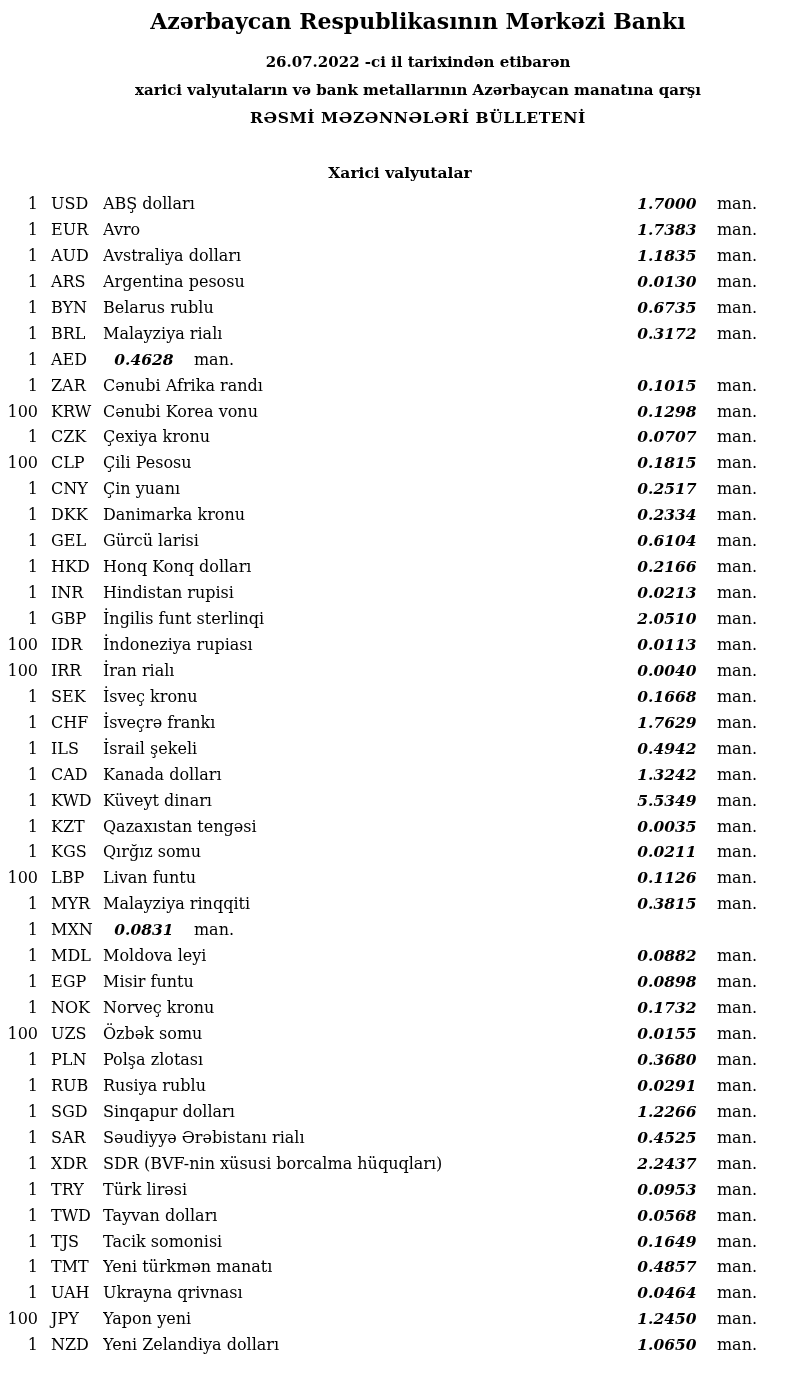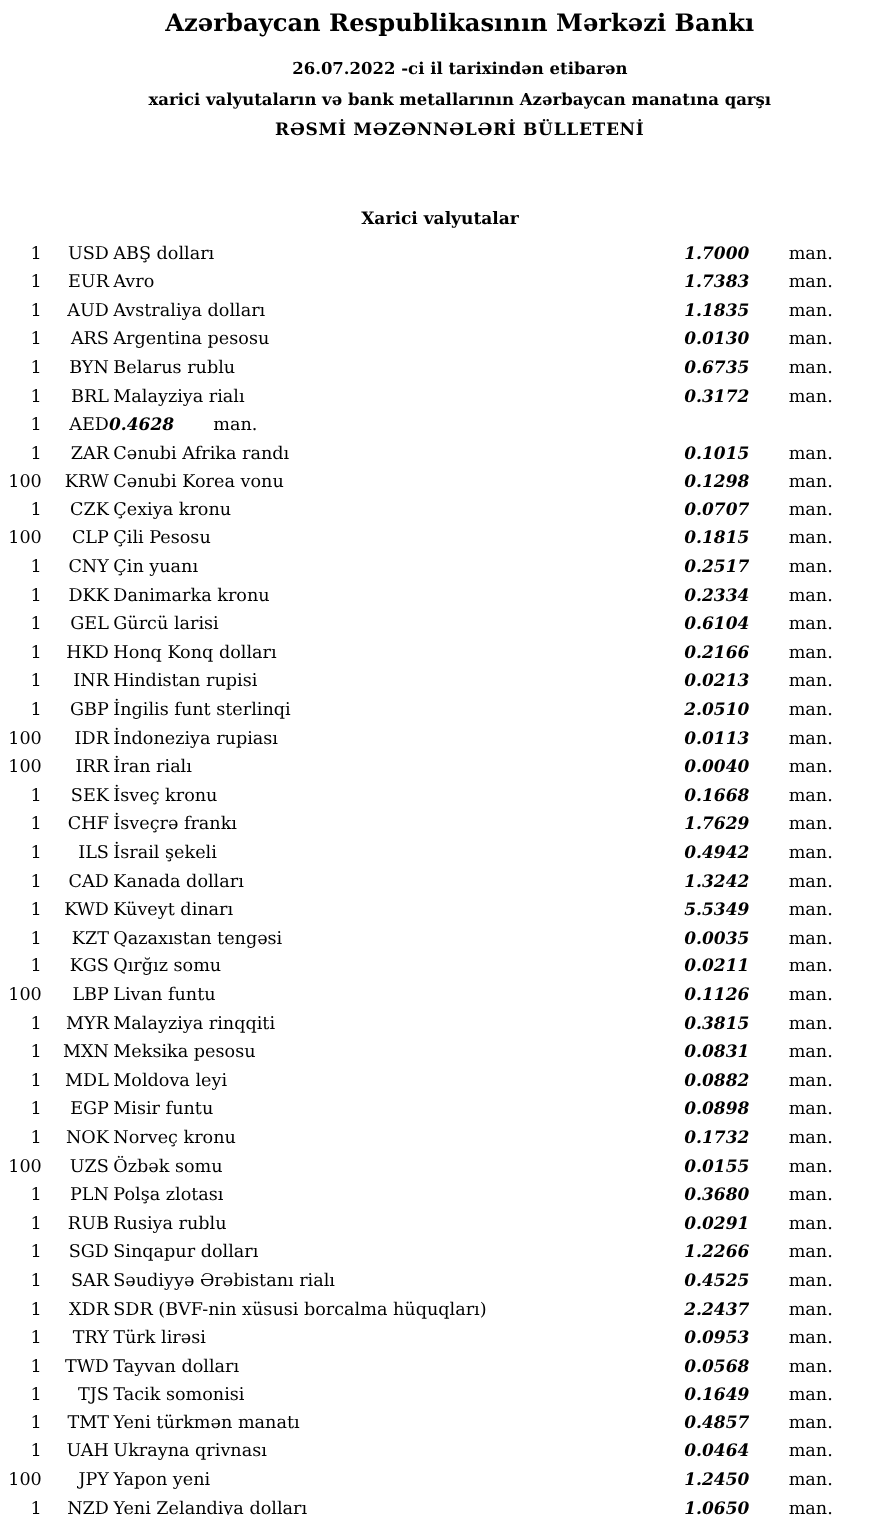--- a/index.html
+++ b/index.html
@@ -30,36 +30,36 @@
   .bulletin-title {
     font-size: 15.5px;
     font-weight: bold;
     letter-spacing: 0.6px;
     line-height: 28px;
   }
   .section-title {
     text-align: center;
     font-weight: bold;
     font-size: 15.5px;
-    margin-top: 56px;
+    margin-top: 30px;
     margin-bottom: 7px;
     line-height: 22px;
   }
   .rows { padding-right: 38px; }
   .row {
     display: flex;
     height: 25.95px;
     line-height: 25.95px;
     white-space: nowrap;
     font-size: 16px;
   }
   .qty   { flex: none; width: 38px;  text-align: right; }
-  .code  { flex: none; width: 48px;  margin-left: 13px; text-align: right; }
+  .code  { flex: none; width: 48px;  margin-left: 13px; text-align: left; }
   .name  { flex: 1; margin-left: 4px; overflow: hidden; }
-  .rate  { flex: none; width: 90px; text-align: left; font-weight: bold; font-style: italic; font-size: 15.5px; }
+  .rate  { flex: none; width: 90px; text-align: center; font-weight: bold; font-style: italic; font-size: 15.5px; }
   .unit  { flex: none; width: 50px; text-align: center; }
 </style>
 </head>
 <body>
 
 <div class="page">
 
   <div class="header">
     <h1 class="bank-title">Azərbaycan Respublikasının Mərkəzi Bankı</h1>
     <div class="hline">26.07.2022 -ci il tarixindən etibarən</div>
@@ -261,21 +261,20 @@
       <div class="row">
     <span class="qty">1</span>
     <span class="code">MYR</span>
     <span class="name">Malayziya rinqqiti</span>
     <span class="rate">0.3815</span>
     <span class="unit">man.</span>
   </div>
       <div class="row">
     <span class="qty">1</span>
     <span class="code">MXN</span>
-    <span class="name">Meksika pesosu</span>
     <span class="rate">0.0831</span>
     <span class="unit">man.</span>
   </div>
       <div class="row">
     <span class="qty">1</span>
     <span class="code">MDL</span>
     <span class="name">Moldova leyi</span>
     <span class="rate">0.0882</span>
     <span class="unit">man.</span>
   </div>

